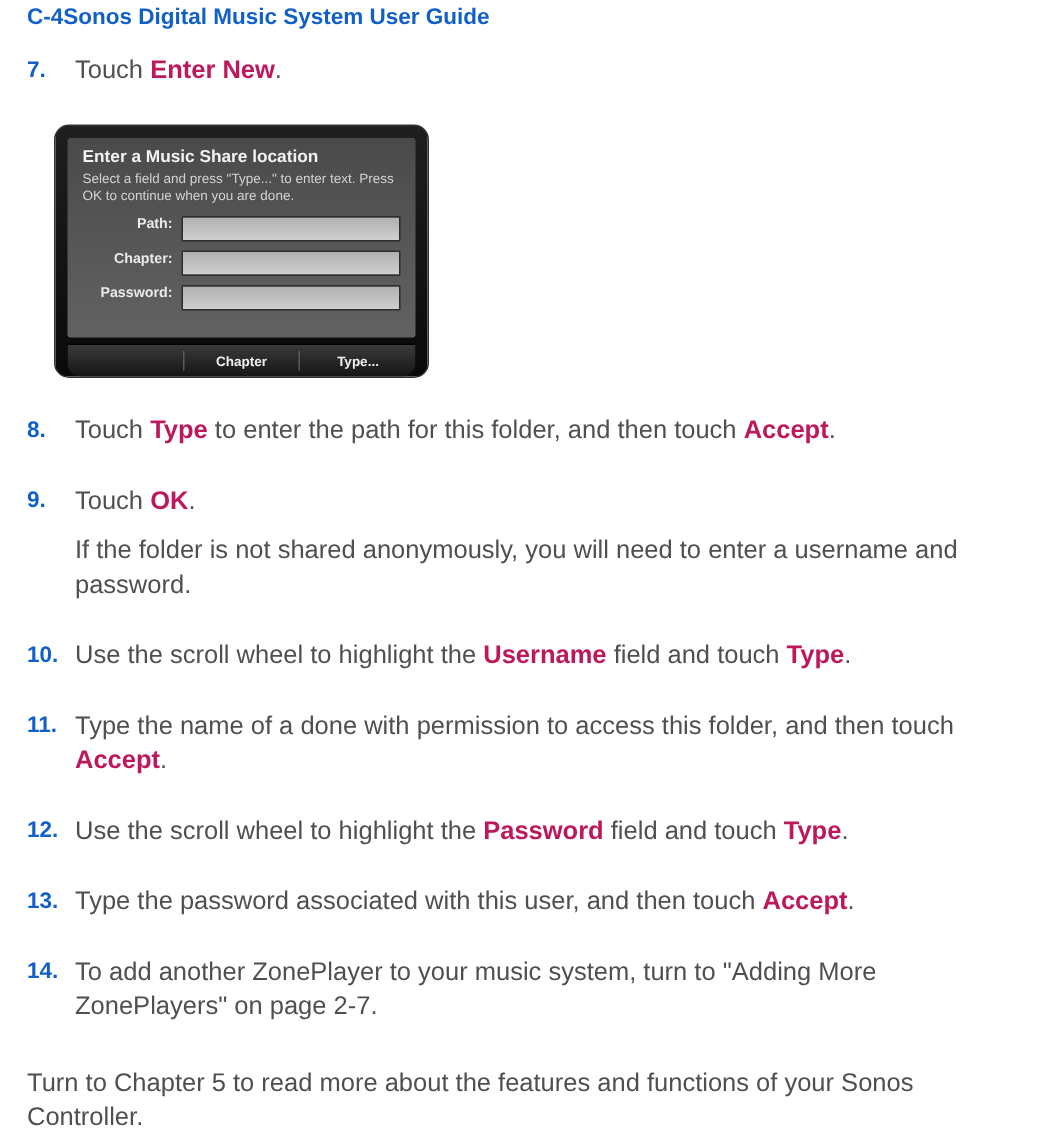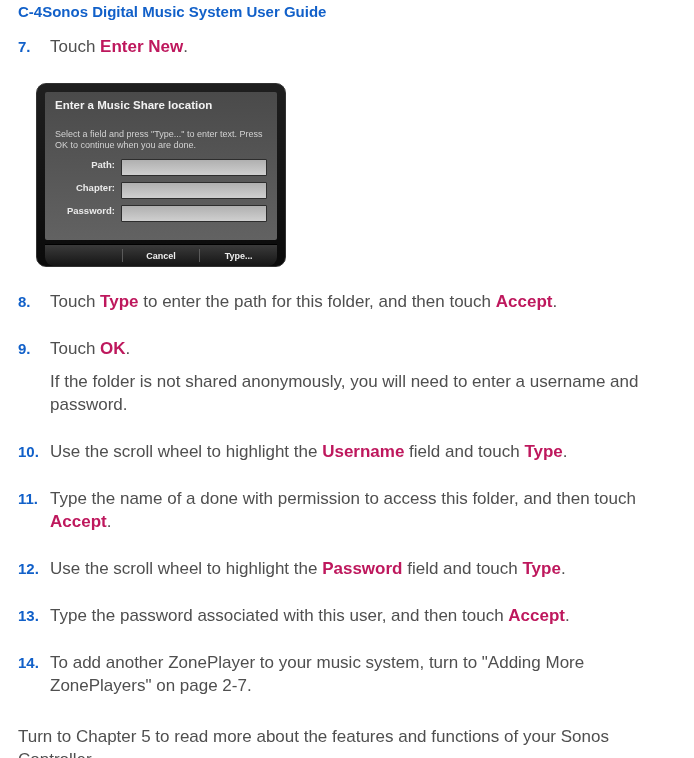--- a/index.html
+++ b/index.html
@@ -55,21 +55,21 @@
       background: linear-gradient(#4a4a4a,#626262);
       border-radius: 2px;
       padding: 7px 10px 12px 10px;
       color: #e9e9e9;
       font-family: Verdana, Arial, sans-serif;
     }
     .scr-title {
       font-weight: 700;
       font-size: 11.5px;
       color: #f2f2f2;
-      margin-bottom: 18px;
+      margin-bottom: 3px;
     }
     .scr-sub {
       font-size: 9px;
       color: #d2d2d2;
       line-height: 1.25;
       margin-bottom: 8px;
     }
     .field-row {
       display: flex;
       margin-bottom: 6px;
@@ -149,21 +149,21 @@
       <div class="field-input"></div>
     </div>
     <div class="field-row">
       <div class="field-label">Password:</div>
       <div class="field-input"></div>
     </div>
   </div>
   <div class="scr-bottom">
     <div class="scr-btn"></div>
     <div class="scr-div"></div>
-    <div class="scr-btn">Cancel</div>
+    <div class="scr-btn">Chapter</div>
     <div class="scr-div"></div>
     <div class="scr-btn">Type...</div>
   </div>
 </div>
 
 <div class="step">
   <div class="step-num">8.</div>
   <div class="step-body">
     <p>
       <span>Touch </span><span class="bold">Type</span><span> to enter the path for this folder, and then touch </span><span class="bold">Accept</span><span>.</span>

